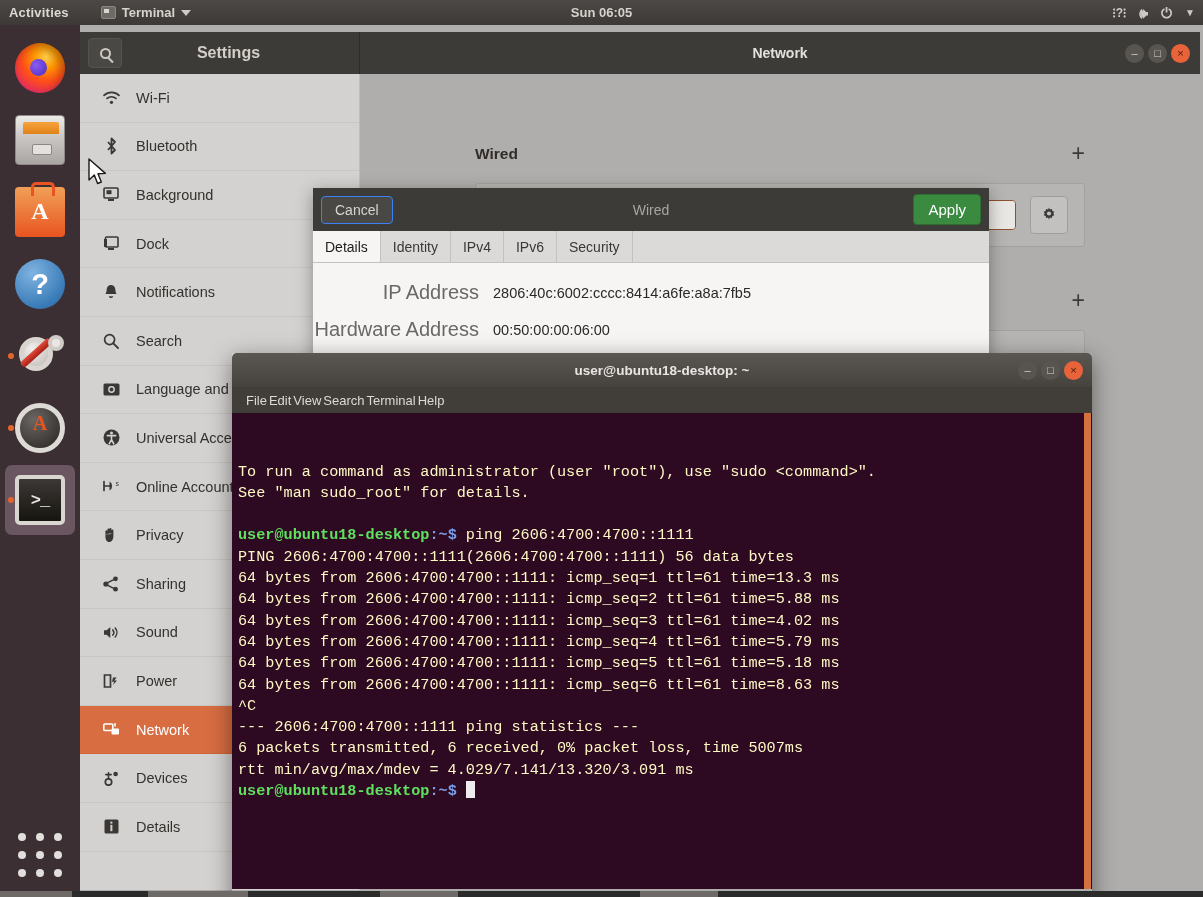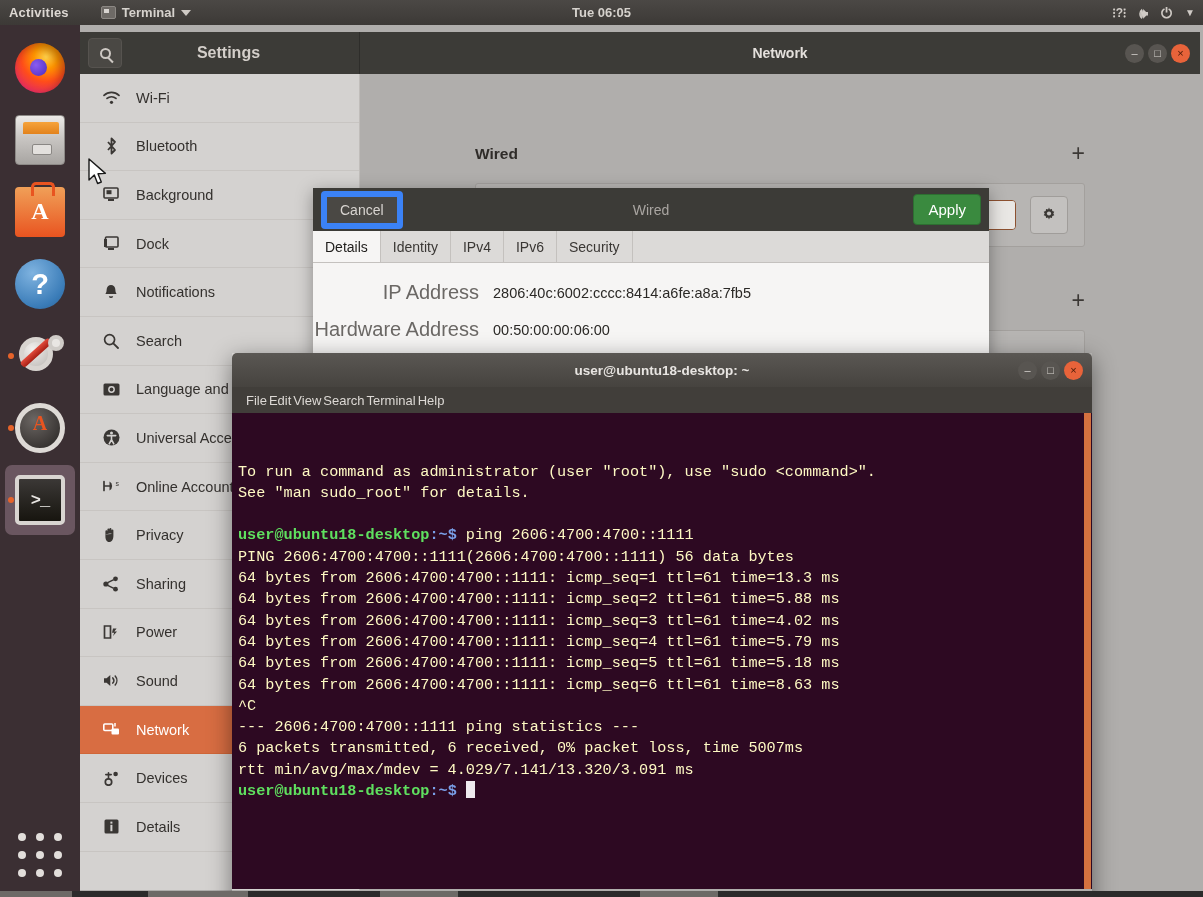--- a/index.html
+++ b/index.html
@@ -220,21 +220,21 @@
   #wired-dlg {
     position:absolute; left:313px; top:188px; width:676px; height:175px;
     background:#f6f5f4; z-index:40; box-shadow:0 4px 16px rgba(0,0,0,.35);
     overflow:hidden;
   }
   #wired-head {
     height:43px; background:#3c3b37; display:flex; align-items:center;
     padding:0 8px; position:relative;
   }
   #wired-head .cancel {
-    background:#4a4844; border:6px solid #3b82f6; border-radius:4px;
+    background:#4a4844; border:1px solid #3b82f6; border-radius:4px;
     color:#d8d4d0; font-size:14px; padding:5px 13px;
   }
   #wired-head .dlg-title {
     position:absolute; left:0; right:0; text-align:center;
     color:#a9a5a1; font-size:14px; pointer-events:none;
   }
   #wired-head .apply {
     margin-left:auto; background:#3a8a3f; border:1px solid #2d6f31; border-radius:4px;
     color:#fff; font-size:15px; padding:6px 14px; z-index:2;
   }
@@ -304,21 +304,21 @@
 
 <div id="screen">
 
   <div id="topbar">
     <span class="activities">Activities</span>
     <span class="appname">
       <span class="term-mini"></span>
       <span>Terminal</span>
       <span class="caret-dn"></span>
     </span>
-    <span class="clock">Tue 06:05</span>
+    <span class="clock">Sun 06:05</span>
     <span class="tray">
       <span class="tray-icon" style="font-size:12px;">⁝?⁝</span>
       <span class="tray-icon">🕪</span>
       <span class="tray-icon">⏻</span>
       <span class="tray-icon" style="font-size:10px;">▼</span>
     </span>
   </div>
 
   <div id="dock">
     <div class="dock-item">
@@ -479,35 +479,35 @@
                 <circle cx="12.5" cy="2.8" r="2.4" fill="#3a3734"></circle>
                 <circle cx="12.5" cy="13.2" r="2.4" fill="#3a3734"></circle>
                 <circle cx="2.9" cy="8" r="2.6" fill="#3a3734"></circle>
                 <path d="M4.7 6.6 10.8 3.6M4.7 9.4l6.1 3" stroke="#3a3734" stroke-width="1.5"></path>
               </svg>
           </span>
           <span>Sharing</span>
         </div>
         <div class="side-item">
           <span class="side-ico">
+            <svg width="17" height="15" viewBox="0 0 17 15">
+                <path d="M1 5.3h2.6L7.3 2v11L3.6 9.7H1z" fill="#3a3734"></path>
+                <path d="M9.8 4.9a4 4 0 0 1 0 5.2M12.2 3a7 7 0 0 1 0 9" stroke="#3a3734" stroke-width="1.5" fill="none" stroke-linecap="round"></path>
+              </svg>
+          </span>
+          <span>Sound</span>
+        </div>
+        <div class="side-item">
+          <span class="side-ico">
             <svg width="16" height="16" viewBox="0 0 16 16">
                 <path d="M1.5 2h6v12h-6z" stroke="#3a3734" stroke-width="1.7" fill="none"></path>
                 <path d="M10 4.5h3.6l-2.3 3h2.7l-4 4.5 1.2-3.3H9z" fill="#3a3734"></path>
               </svg>
           </span>
           <span>Power</span>
-        </div>
-        <div class="side-item">
-          <span class="side-ico">
-            <svg width="17" height="15" viewBox="0 0 17 15">
-                <path d="M1 5.3h2.6L7.3 2v11L3.6 9.7H1z" fill="#3a3734"></path>
-                <path d="M9.8 4.9a4 4 0 0 1 0 5.2M12.2 3a7 7 0 0 1 0 9" stroke="#3a3734" stroke-width="1.5" fill="none" stroke-linecap="round"></path>
-              </svg>
-          </span>
-          <span>Sound</span>
         </div>
         <div class="side-item active">
           <span class="side-ico">
             <svg width="17" height="15" viewBox="0 0 17 15">
                 <rect x="0.8" y="2" width="9" height="6.5" rx="1" stroke="#fff" stroke-width="1.6" fill="none"></rect>
                 <rect x="8.5" y="6.5" width="7.5" height="6" rx="1" fill="#fff"></rect>
                 <path d="M12 1v3.5" stroke="#fff" stroke-width="1.5"></path>
               </svg>
           </span>
           <span>Network</span>

